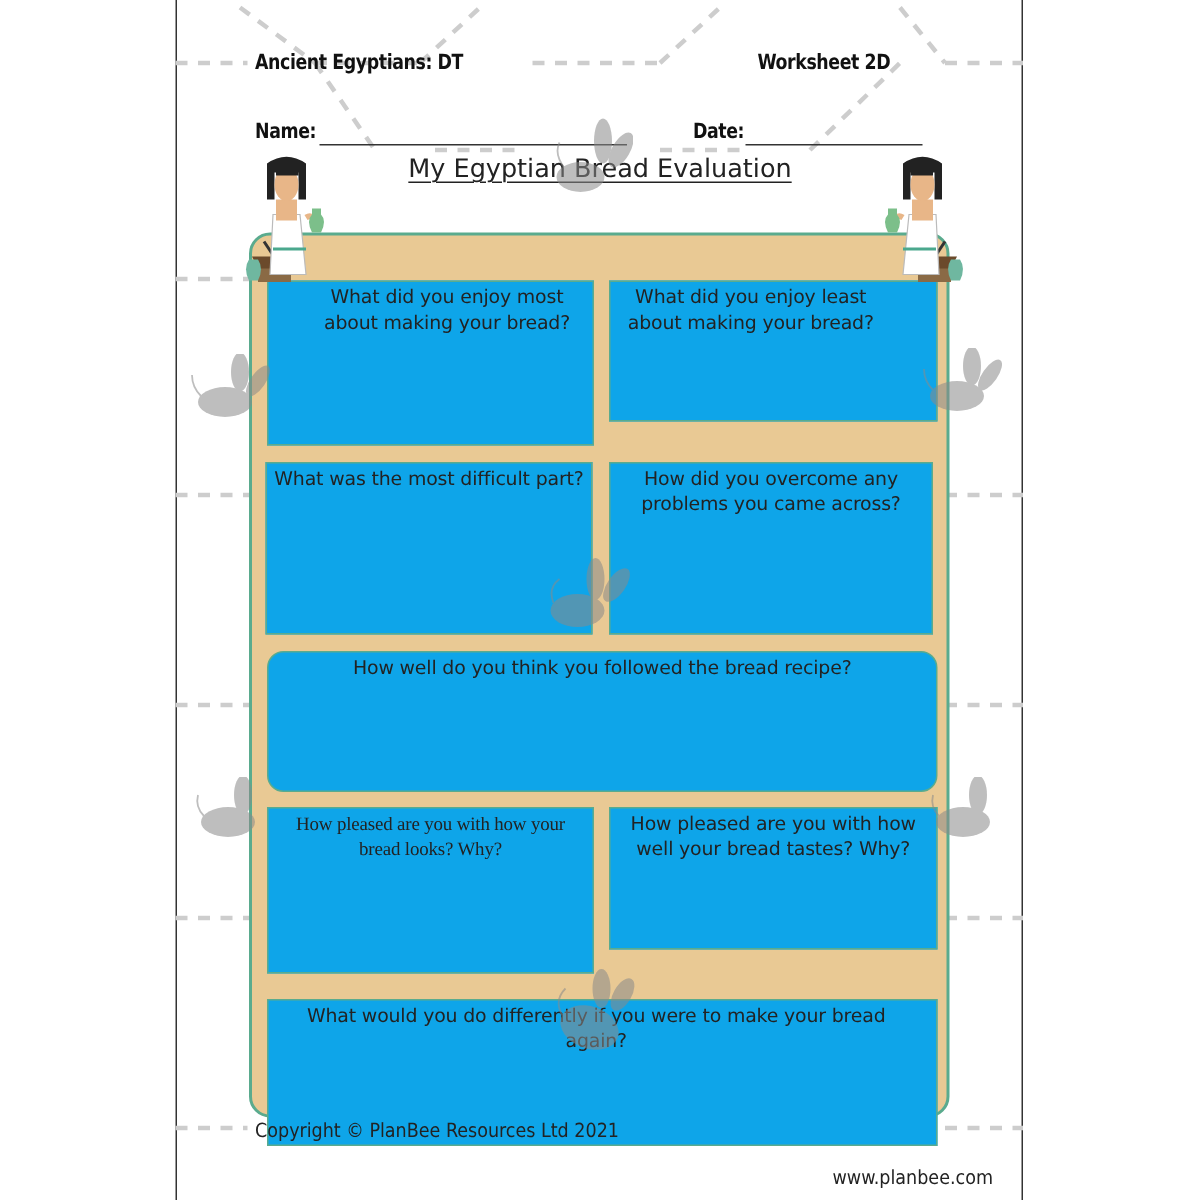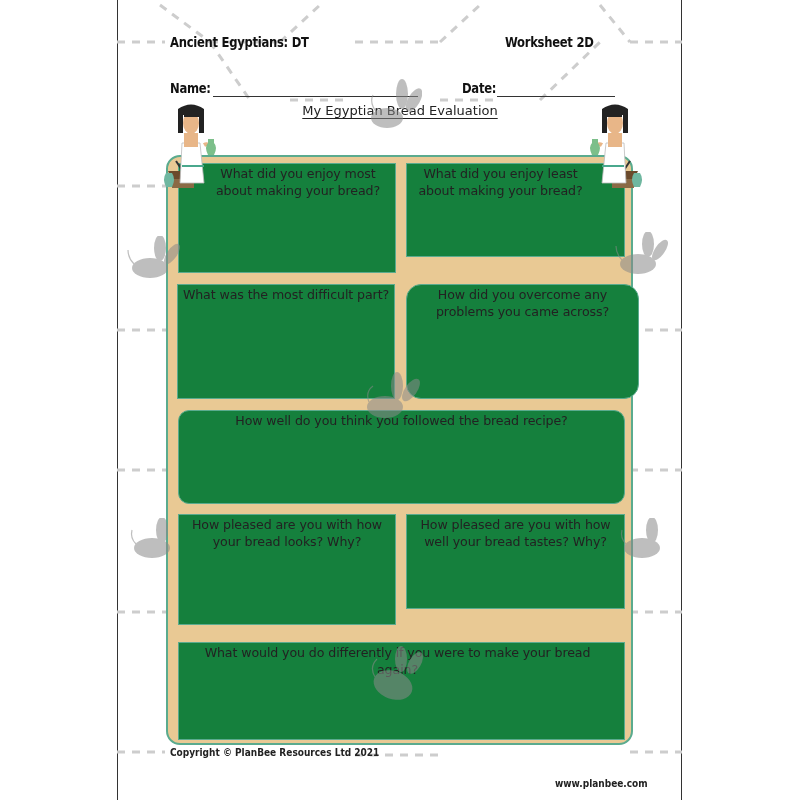--- a/index.html
+++ b/index.html
@@ -13,36 +13,36 @@
   }
   .bg-pattern { position: absolute; left: 0; top: 0; width: 800px; height: 800px; pointer-events: none; }
   .hdr {
     position: absolute; font-family: "DejaVu Sans Condensed", "DejaVu Sans", sans-serif;
     font-weight: bold; font-size: 14px; color: #111; letter-spacing: -0.3px;
     transform: scaleX(0.92); transform-origin: left center;
   }
   .line { position: absolute; border-bottom: 1.3px solid #333; height: 0; }
   .title {
     position: absolute; left: 0; width: 800px; top: 103px; text-align: center;
-    font-family: "DejaVu Sans", sans-serif; font-size: 13px; color: #222;
+    font-family: "DejaVu Sans", sans-serif; font-size: 17px; color: #222;
   }
   .title span { text-decoration: underline; text-decoration-thickness: 1px; text-underline-offset: 3px; }
   .frame {
     position: absolute; left: 166px; top: 155px; width: 467px; height: 590px;
     background: #e9c994; border: 2px solid #5aab8e; border-radius: 14px; box-sizing: border-box;
   }
   .qbox {
-    position: absolute; background: #15803d; border: 1.5px solid #5aab8e; box-sizing: border-box;
+    position: absolute; background: #0ea5e9; border: 1.5px solid #5aab8e; box-sizing: border-box;
     font-family: "DejaVu Sans", sans-serif; font-size: 12.6px; color: #222; text-align: center;
-    line-height: 16.5px; padding-top: 2px; letter-spacing: -0.1px;
+    line-height: 16.5px; padding-top: 2px; letter-spacing: -0.1px; margin-top: 24px;
   }
   .qbox .txt { display: block; }
   .footer {
     position: absolute; font-family: "DejaVu Sans Condensed", "DejaVu Sans", sans-serif;
-    font-weight: bold; font-size: 10px; color: #222; top: 747px;
+    font-weight: normal; font-size: 13px; color: #222; top: 747px;
   }
   .figure { position: absolute; }
   .watermark { position: absolute; opacity: 0.55; }
 </style>
 </head>
 <body>
 
 <div class="page"></div>
 
 <svg class="bg-pattern" viewBox="0 0 800 800">
@@ -86,27 +86,27 @@
 
 <div class="qbox" style="left:178px; top:163px; width:218px; height:110px; padding-left:22px;">
   <span class="txt">What did you enjoy most about making your bread?</span>
 </div>
 <div class="qbox" style="left:406px; top:163px; width:219px; height:94px; padding-right:30px;">
   <span class="txt">What did you enjoy least about making your bread?</span>
 </div>
 <div class="qbox" style="left:177px; top:284px; width:218px; height:115px;">
   <span class="txt">What was the most difficult part?</span>
 </div>
-<div class="qbox" style="left:406px; top:284px; width:233px; height:115px; padding-left:14px; padding-right:14px;border-radius:15px;">
+<div class="qbox" style="left:406px; top:284px; width:216px; height:115px; padding-left:14px; padding-right:14px;">
   <span class="txt">How did you overcome any problems you came across?</span>
 </div>
 <div class="qbox" style="left:178px; top:410px; width:447px; height:94px;border-radius:11px;">
   <span class="txt">How well do you think you followed the bread recipe?</span>
 </div>
-<div class="qbox" style="left:178px; top:514px; width:218px; height:111px; padding-left:6px; padding-right:6px;">
+<div class="qbox" style="left:178px; top:514px; width:218px; height:111px; padding-left:6px; padding-right:6px;font-family:Liberation Serif, serif;">
   <span class="txt">How pleased are you with how your bread looks? Why?</span>
 </div>
 <div class="qbox" style="left:406px; top:514px; width:219px; height:95px; padding-left:6px; padding-right:6px;">
   <span class="txt">How pleased are you with how well your bread tastes? Why?</span>
 </div>
 <div class="qbox" style="left:178px; top:642px; width:447px; height:98px; padding-left:16px; padding-right:24px;">
   <span class="txt">What would you do differently if you were to make your bread again?</span>
 </div>
 
 <svg class="figure" style="left:160px; top:103px;" width="70" height="85" viewBox="0 0 70 85">

